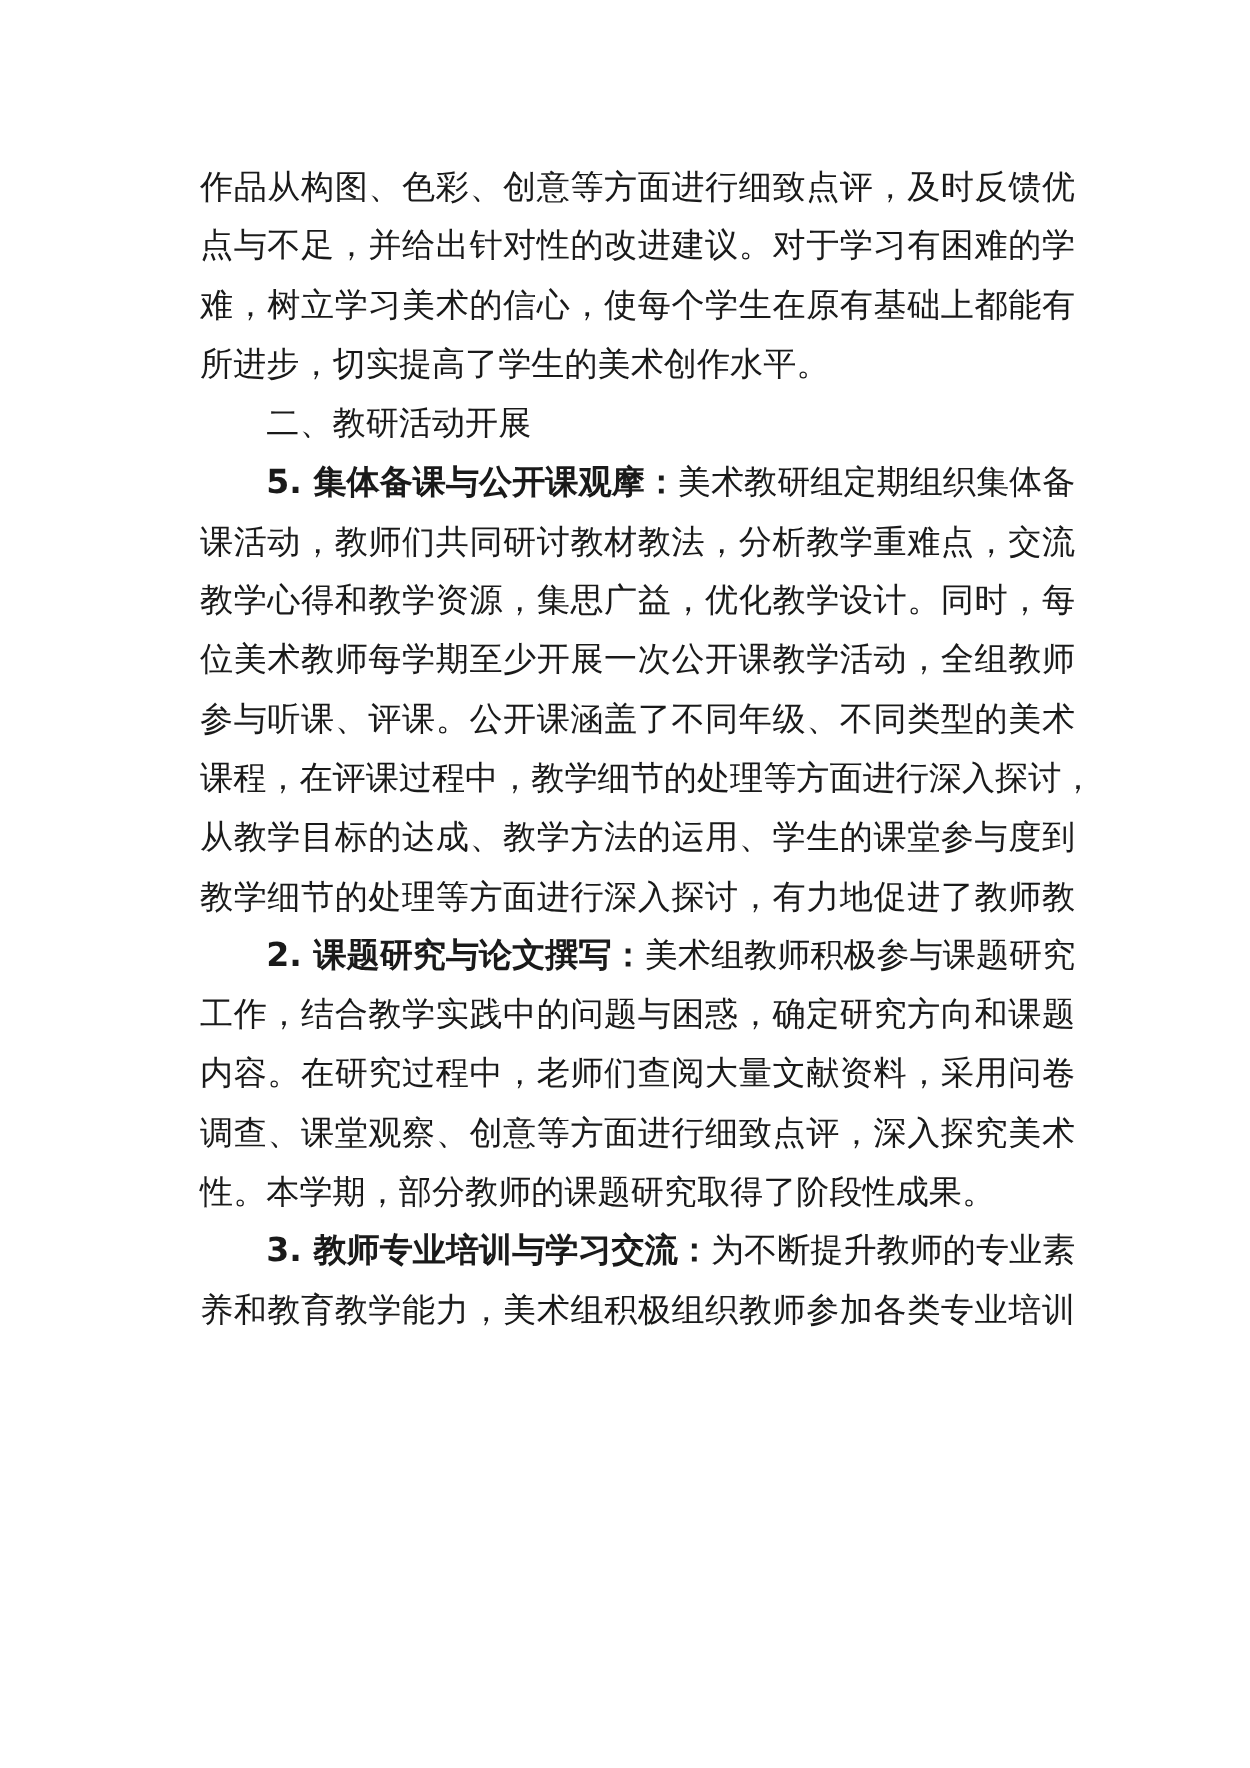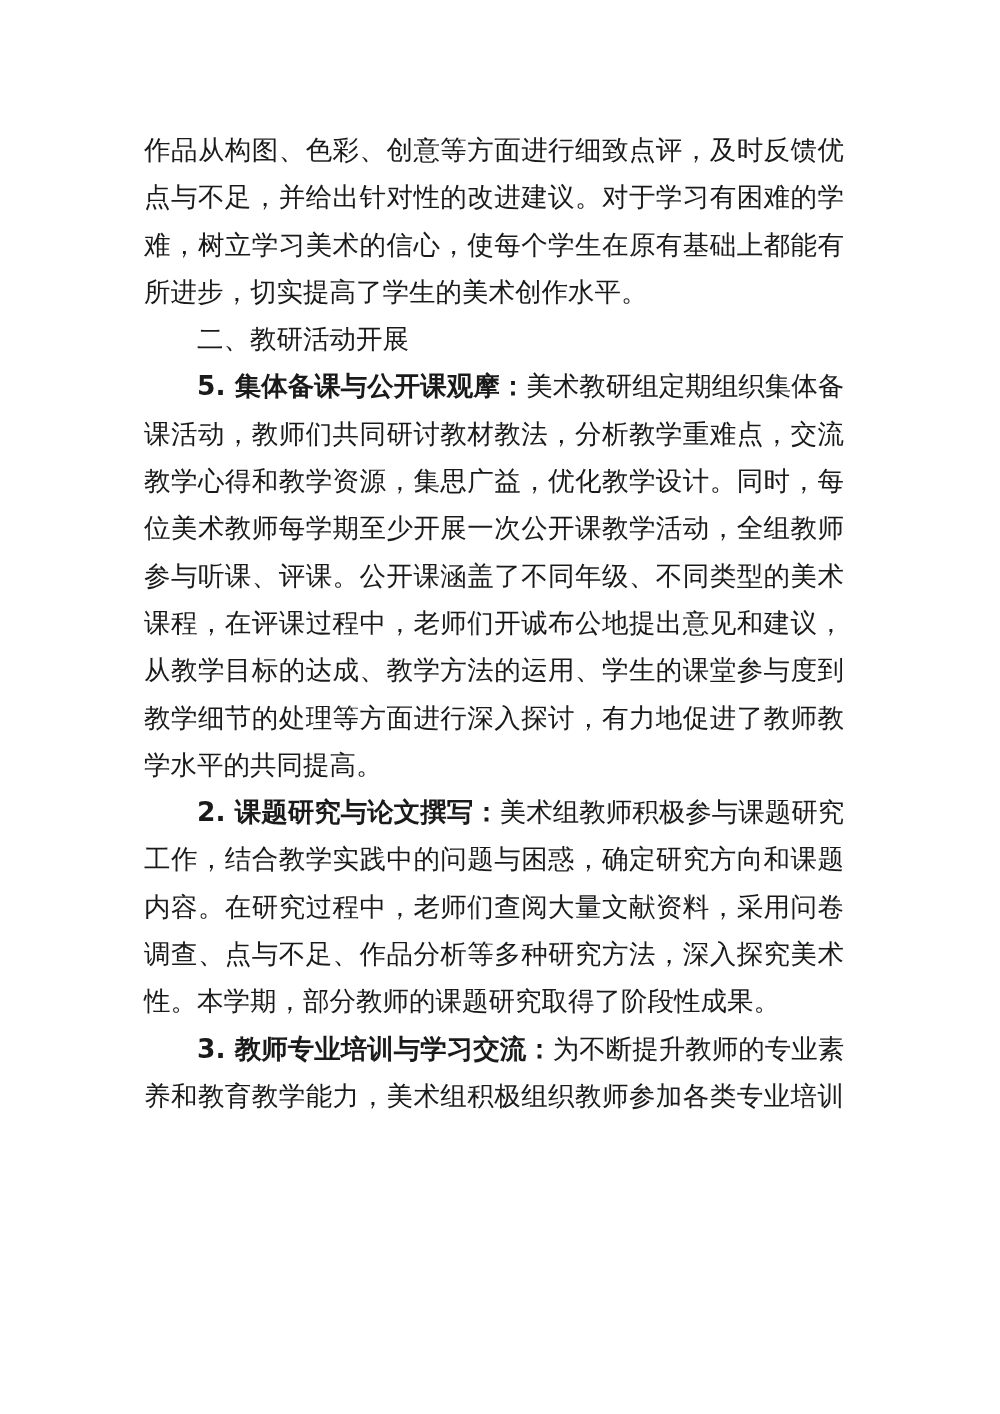--- a/index.html
+++ b/index.html
@@ -1,19 +1,19 @@
 <!DOCTYPE html>
 <html><head>
   <meta charset="utf-8">
   <style>
     html, body { margin: 0; padding: 0; background: #ffffff; }
     body { width: 1000px; height: 1414px; position: relative; overflow: hidden; }
     .page {
       position: absolute;
-      left: 144px;
+      left: 160px;
       top: 126px;
       width: 700px;
       color: #1a1a1a;
       font-family: "DejaVu Serif", "Liberation Serif", serif;
       font-size: 26.5px;
       line-height: 47.3px;
     }
     .line {
       display: block;
       height: 47.3px;
@@ -38,31 +38,30 @@
   </div>
 
   <div class="line last indent">二、教研活动开展</div>
 
   <div>
     <span class="line indent"><span class="bold">5. 集体备课与公开课观摩：</span><span>美术教研组定期组织集体备</span></span>
     <span class="line">课活动，教师们共同研讨教材教法，分析教学重难点，交流</span>
     <span class="line">教学心得和教学资源，集思广益，优化教学设计。同时，每</span>
     <span class="line">位美术教师每学期至少开展一次公开课教学活动，全组教师</span>
     <span class="line">参与听课、评课。公开课涵盖了不同年级、不同类型的美术</span>
-    <span class="line">课程，在评课过程中，老师们开诚布公地提出意见和建议，</span>
+    <span class="line">课程，在评课过程中，教学细节的处理等方面进行深入探讨，</span>
     <span class="line">从教学目标的达成、教学方法的运用、学生的课堂参与度到</span>
     <span class="line">教学细节的处理等方面进行深入探讨，有力地促进了教师教</span>
-    <span class="line last">学水平的共同提高。</span>
   </div>
 
   <div>
     <span class="line indent"><span class="bold">2. 课题研究与论文撰写：</span><span>美术组教师积极参与课题研究</span></span>
     <span class="line">工作，结合教学实践中的问题与困惑，确定研究方向和课题</span>
     <span class="line">内容。在研究过程中，老师们查阅大量文献资料，采用问卷</span>
-    <span class="line">调查、点与不足、作品分析等多种研究方法，深入探究美术</span>
+    <span class="line">调查、课堂观察、创意等方面进行细致点评，深入探究美术</span>
     <span class="line last">性。本学期，部分教师的课题研究取得了阶段性成果。</span>
   </div>
 
   <div>
     <span class="line indent"><span class="bold">3. 教师专业培训与学习交流：</span><span>为不断提升教师的专业素</span></span>
     <span class="line">养和教育教学能力，美术组积极组织教师参加各类专业培训</span>
   </div>
 
 </div>
 

